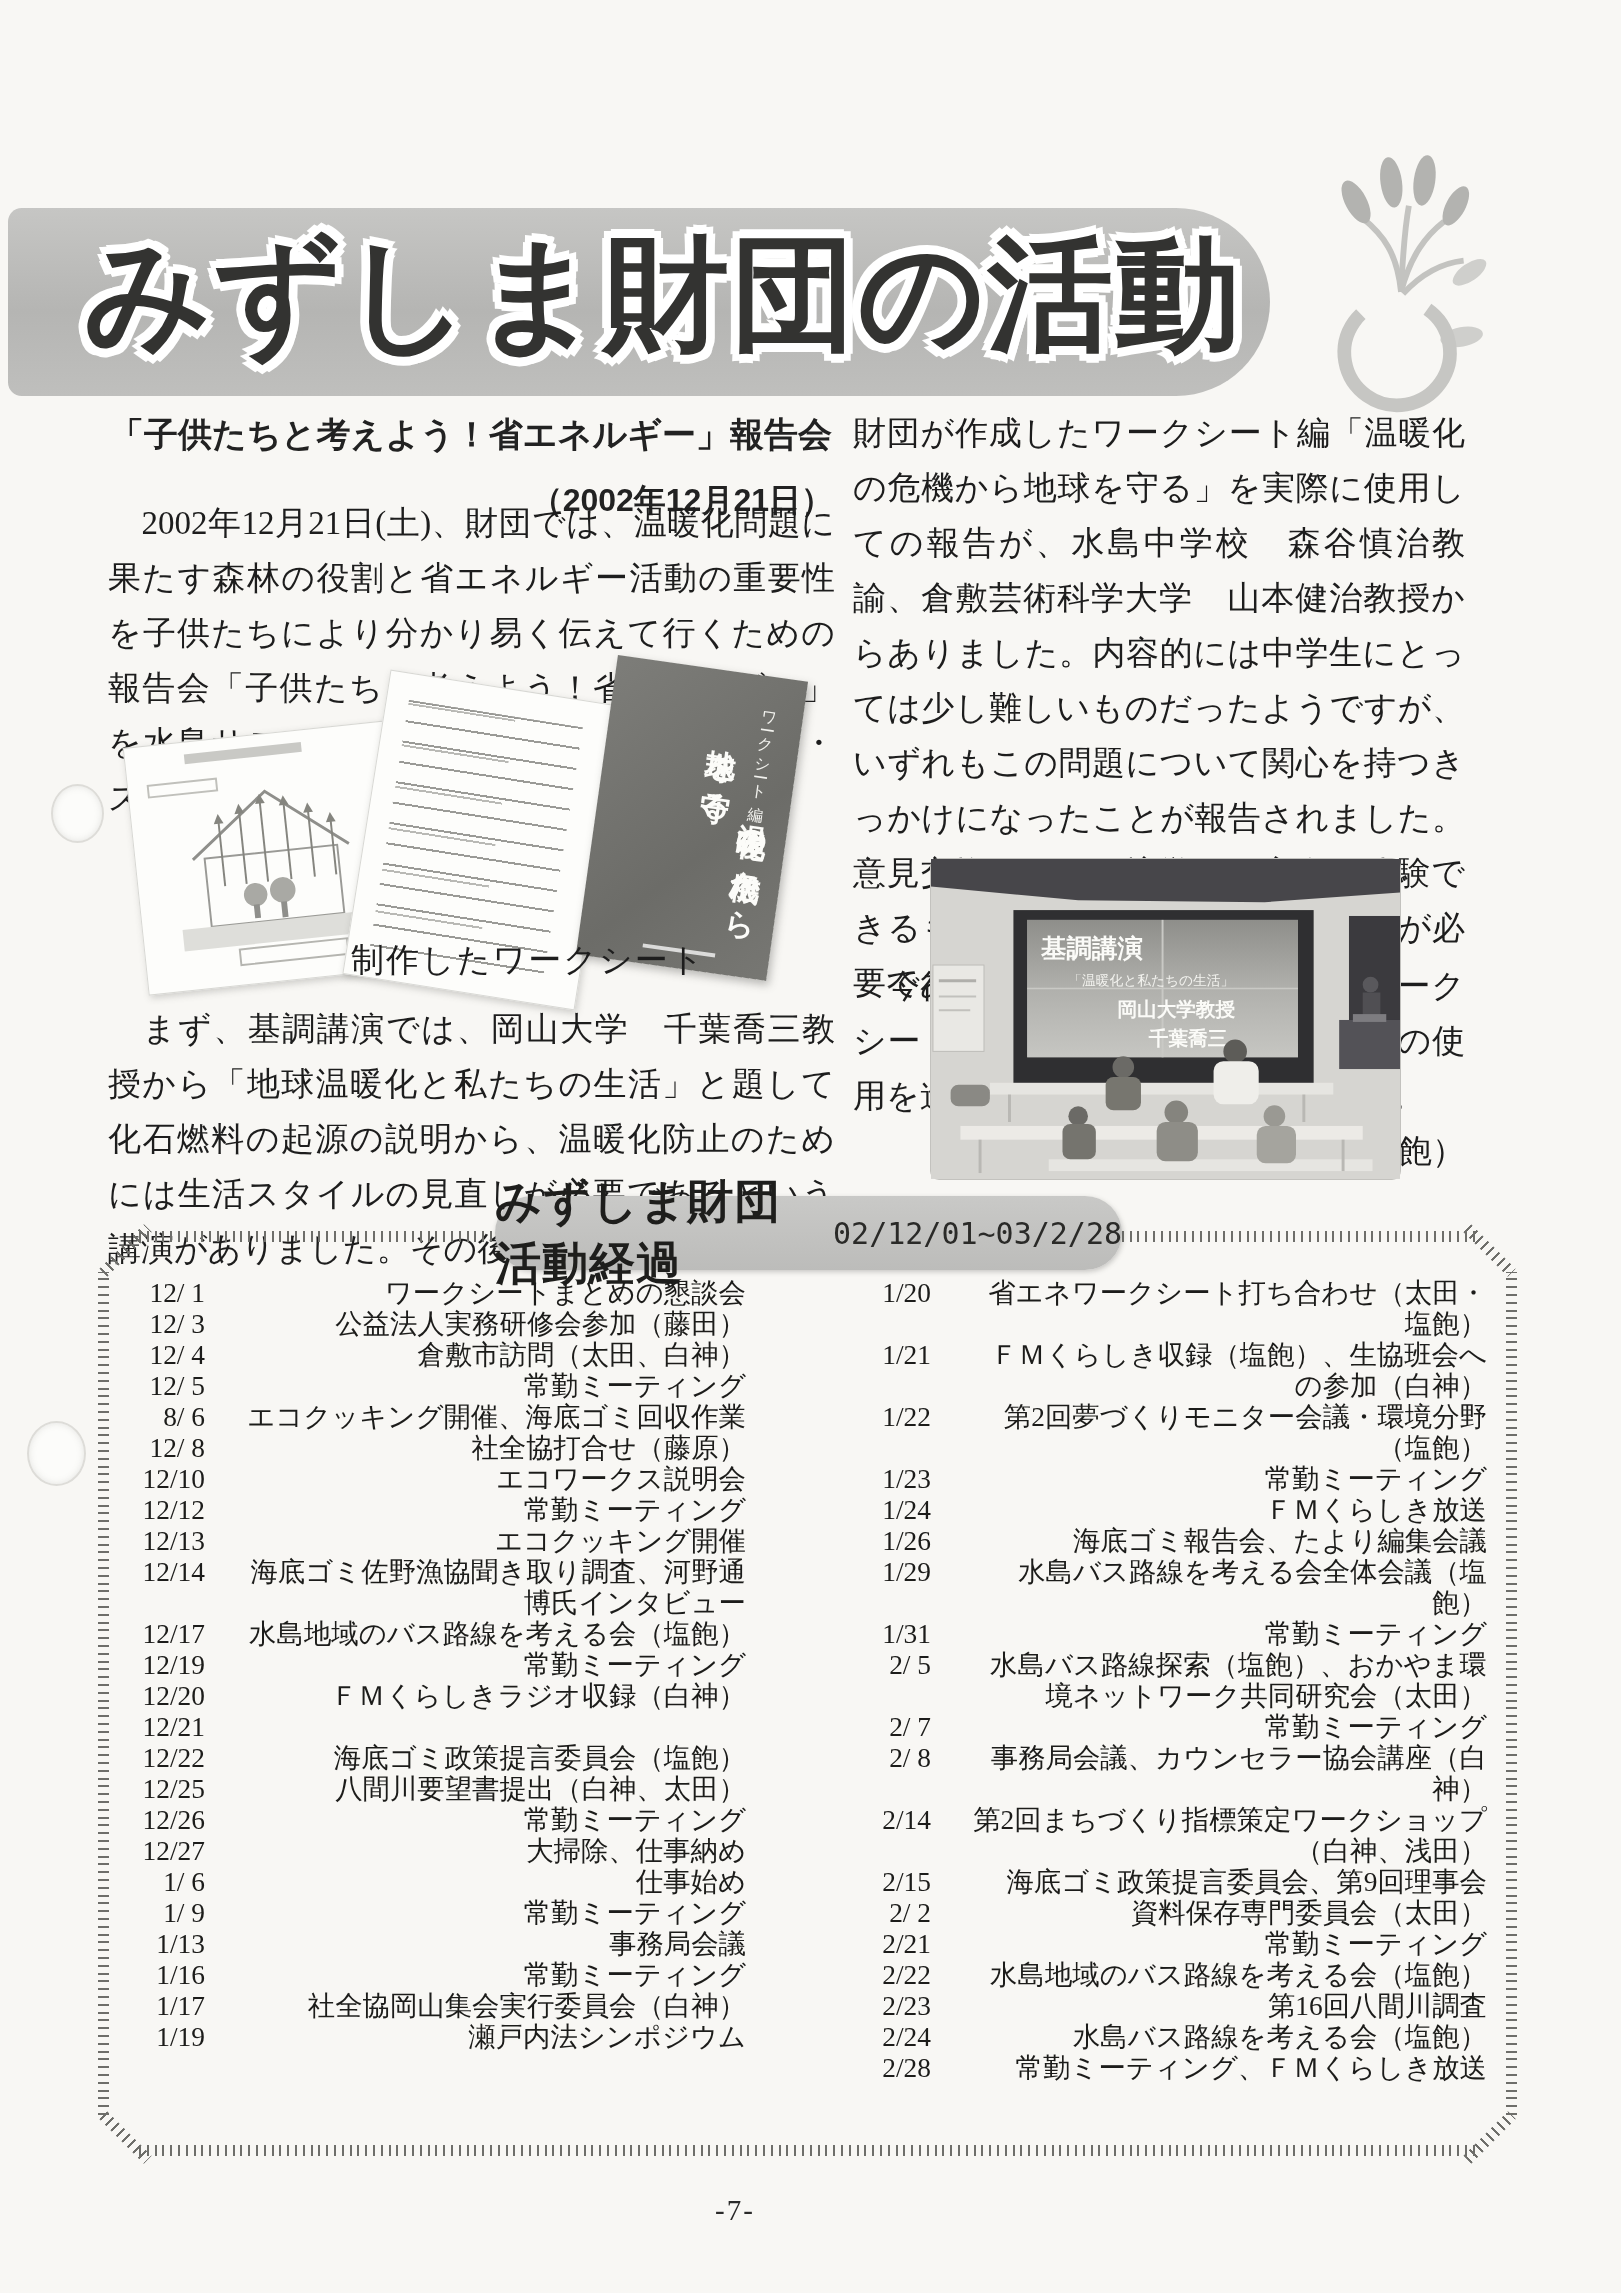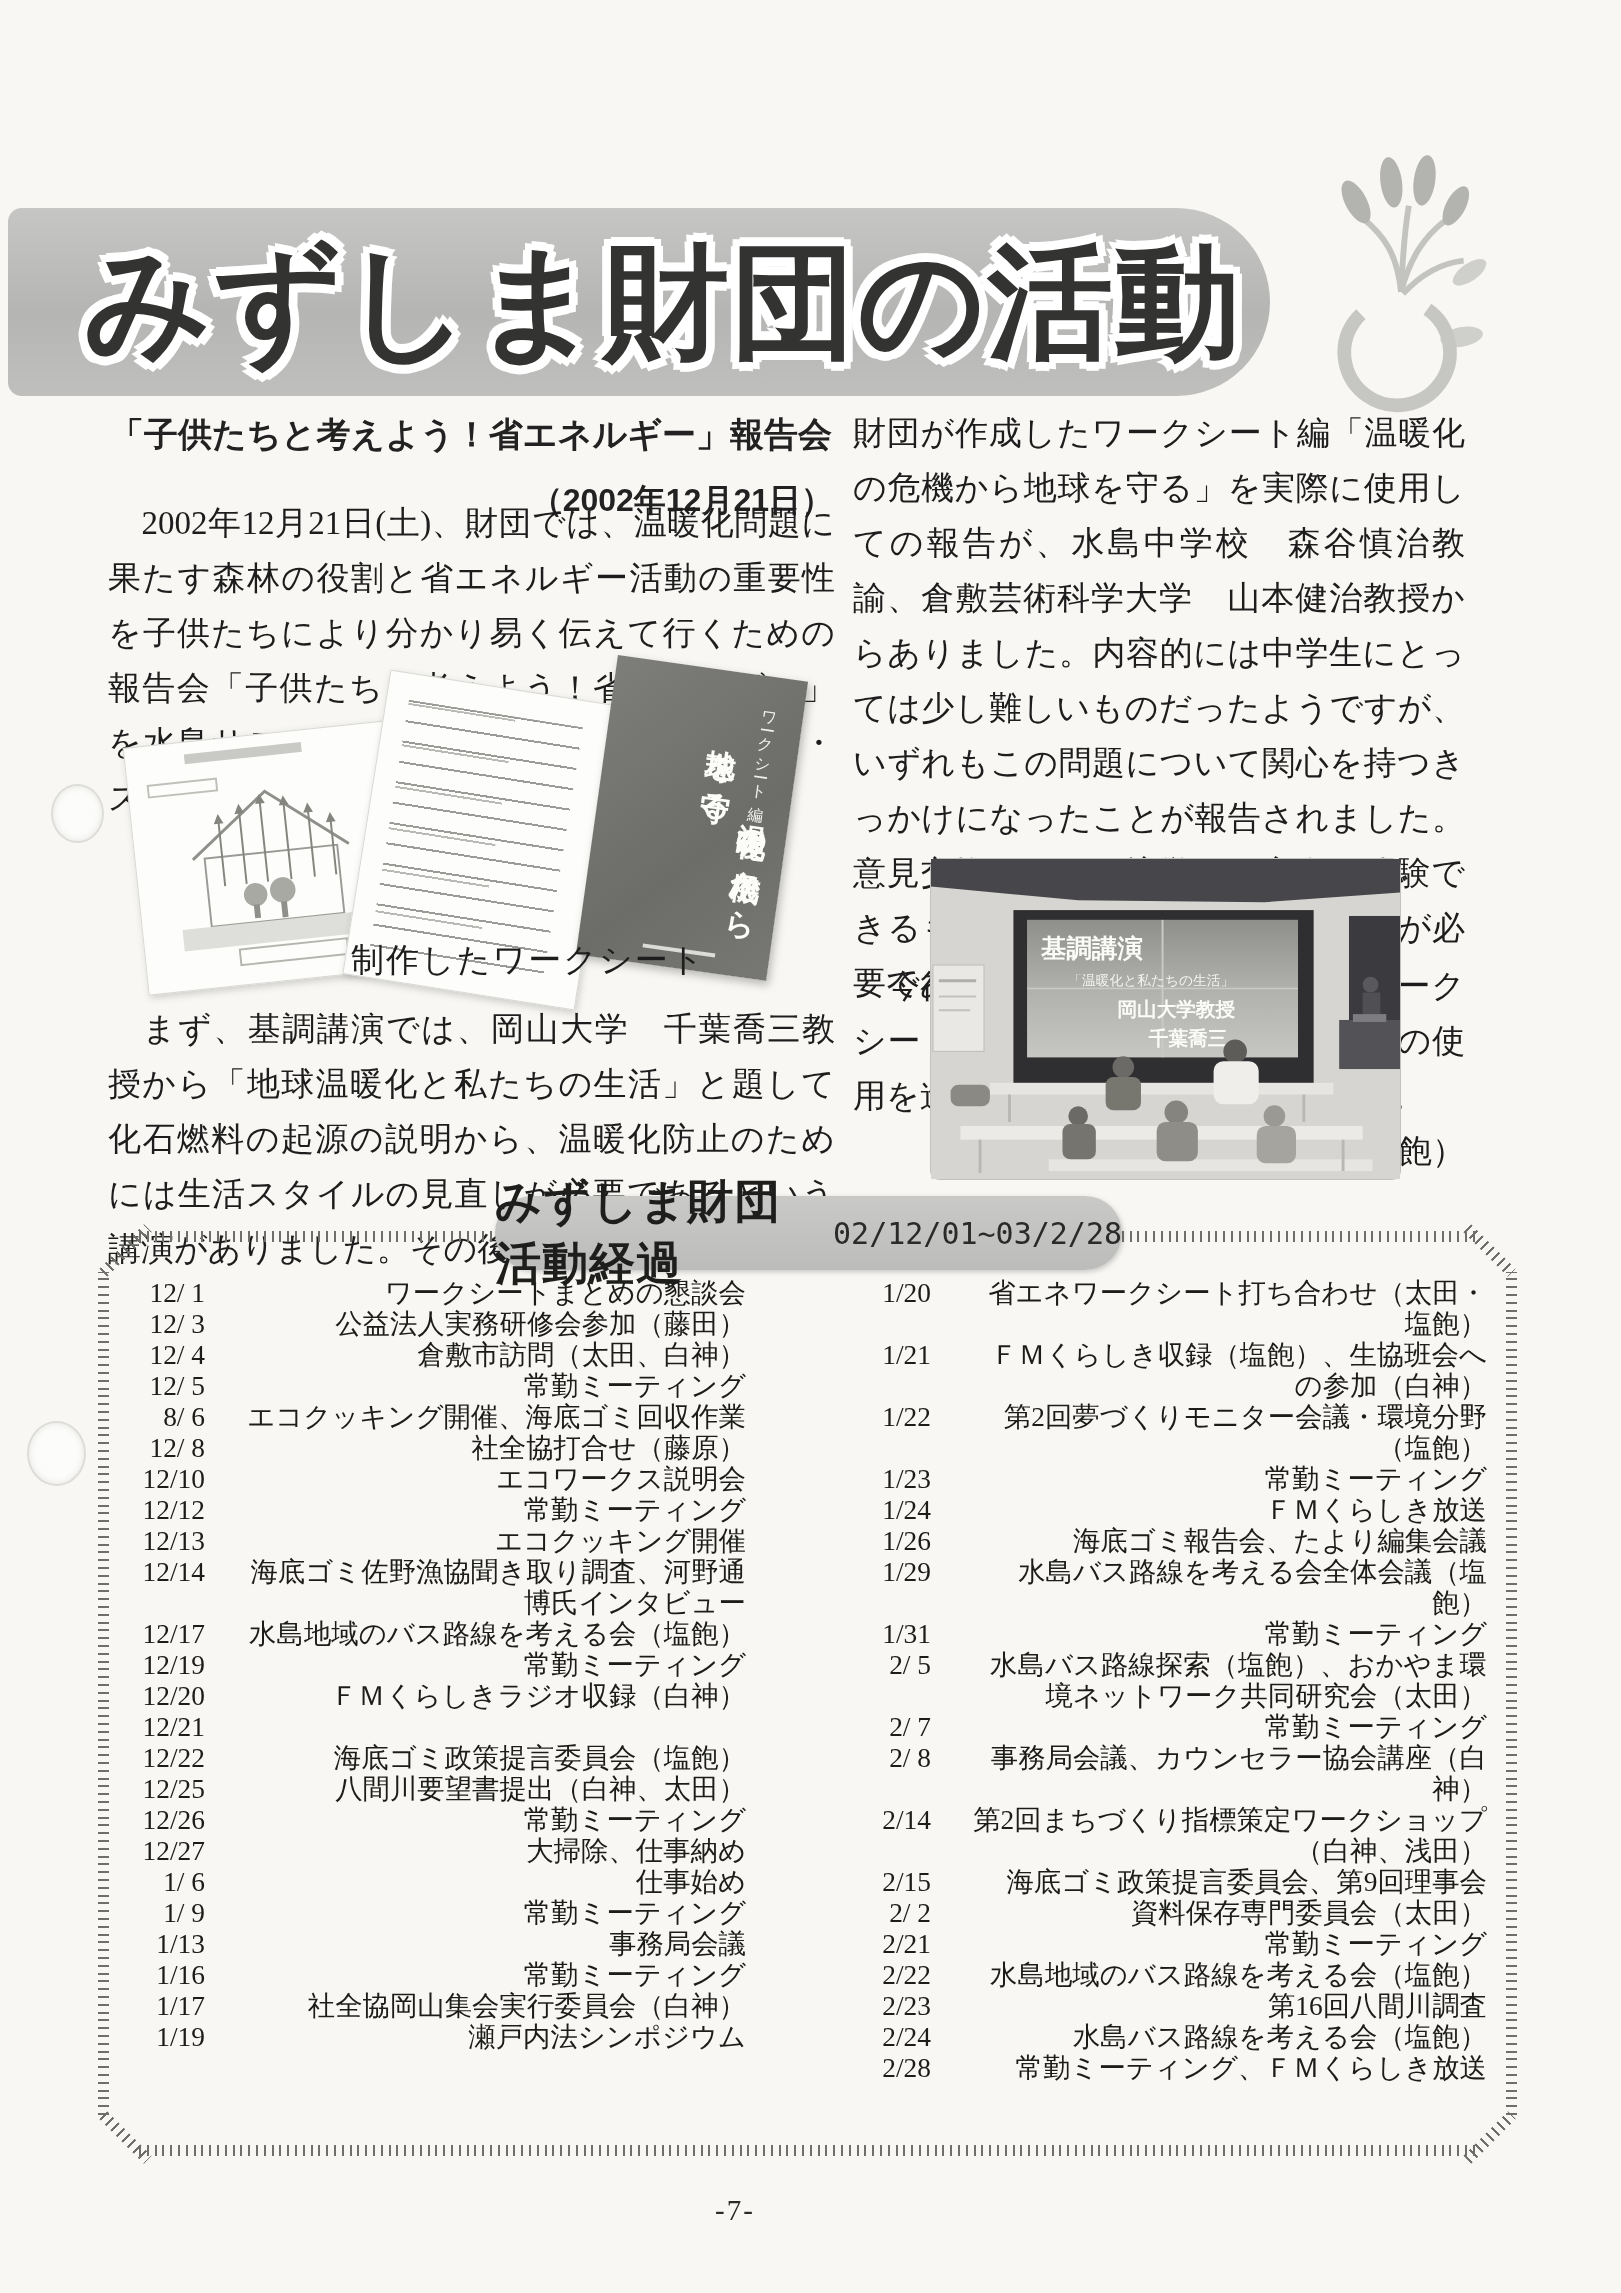--- a/index.html
+++ b/index.html
@@ -11,21 +11,21 @@
   }
   .abs{position:absolute;}
 
   
   .banner{
     left:7.8px;top:208px;width:1262px;height:188px;
     background:linear-gradient(180deg,#c6c6c4 0%,#b5b5b3 55%,#bfbfbd 100%);
     border-radius:13.7px 94px 94px 13.7px;
   }
   .banner-title{
-    left:84px;top:223px;width:1137px;height:167px;
+    left:84px;top:215px;width:1137px;height:167px;
     font-family:"Liberation Sans","DejaVu Sans",sans-serif;
     font-weight:900;font-size:125px;line-height:157px;letter-spacing:2px;
     color:#333331;white-space:nowrap;
     text-shadow:
       -6.9px -6.9px 0 #fff,6.9px -6.9px 0 #fff,-6.9px 6.9px 0 #fff,6.9px 6.9px 0 #fff,
       -8.8px 0 0 #fff,8.8px 0 0 #fff,0 -8.8px 0 #fff,0 8.8px 0 #fff;
     text-align: right;
   }
 
   

